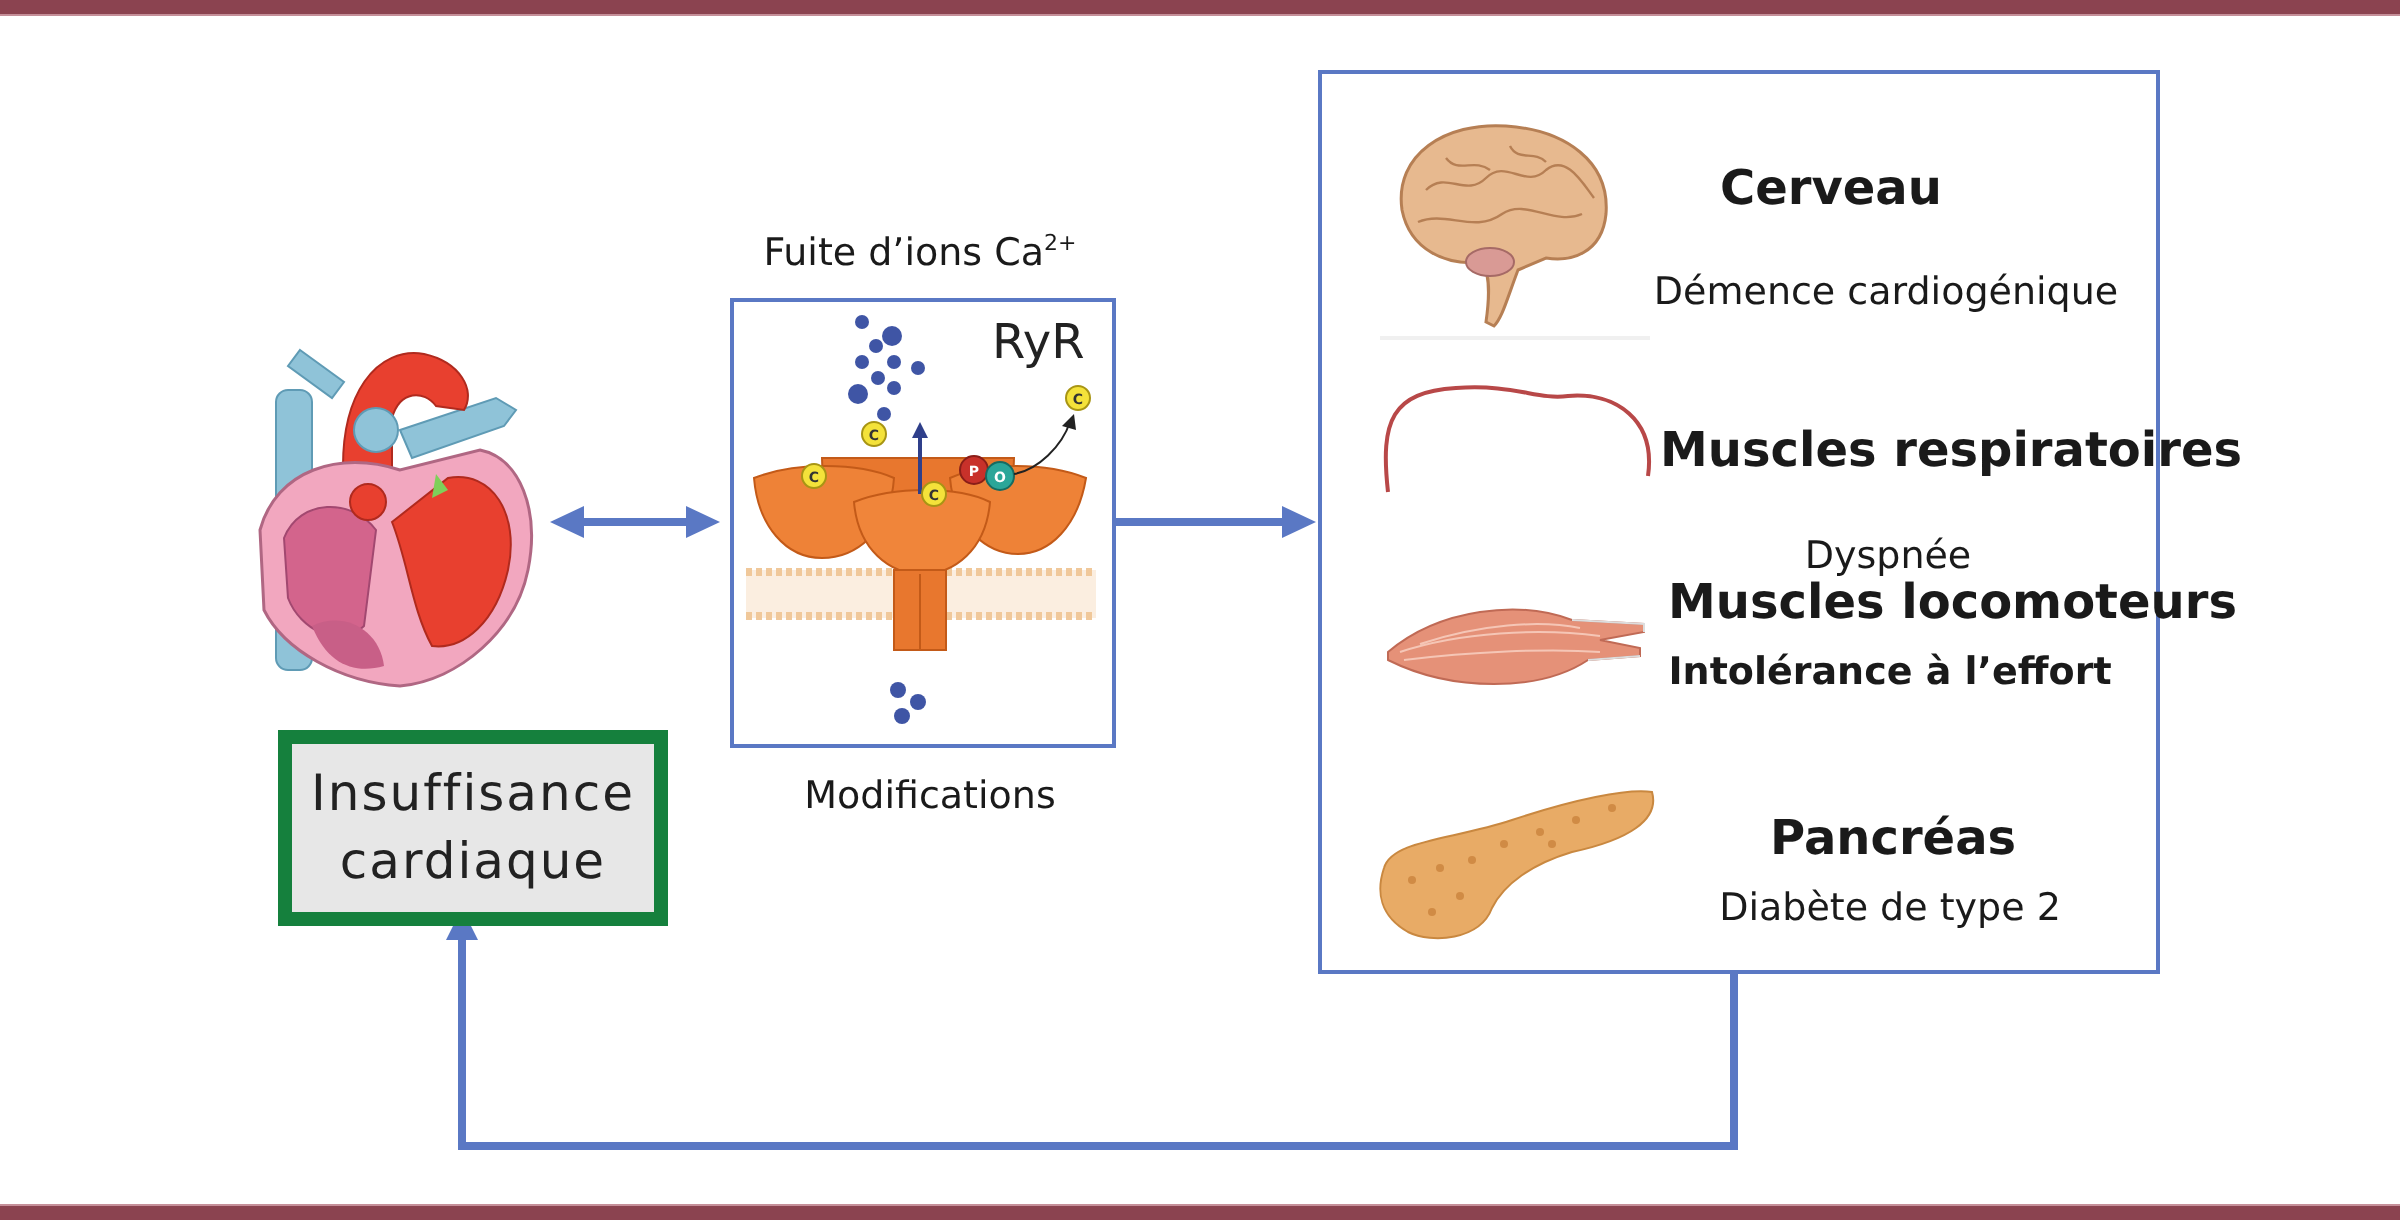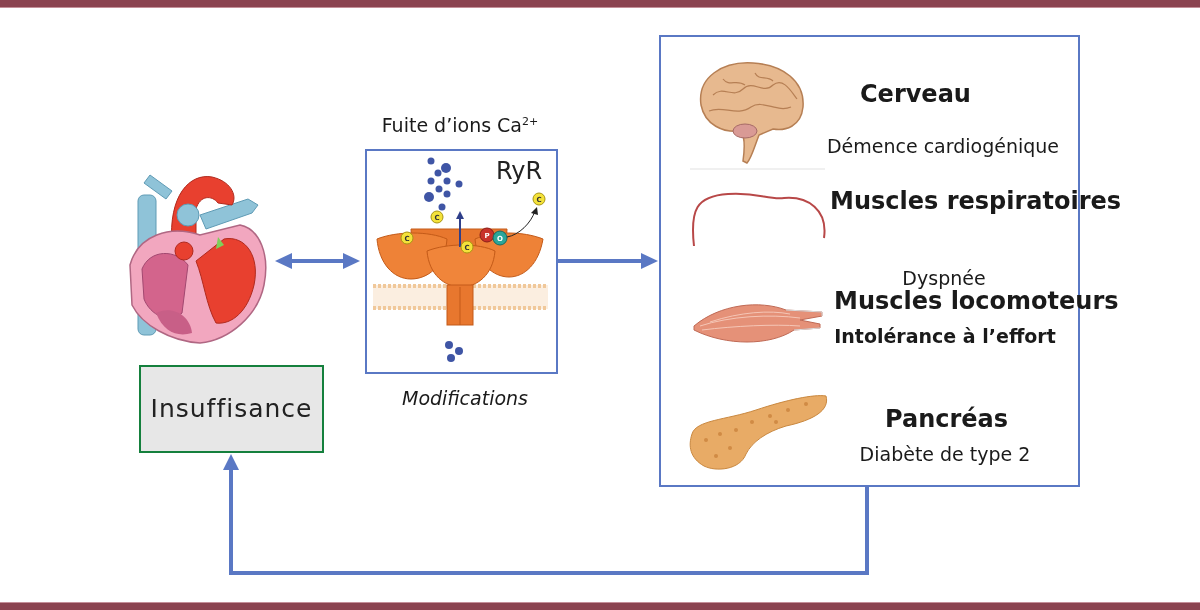--- a/index.html
+++ b/index.html
@@ -6,21 +6,21 @@
   body { width:1200px; height:610px; position:relative; background:#ffffff; overflow:hidden;
          font-family:"DejaVu Sans", sans-serif; color:#1a1a1a; }
   .bar-top { position:absolute; left:0; top:0; width:1200px; height:7px; background:#8b4350; border-bottom:1px solid #c58f99; }
   .bar-bottom { position:absolute; left:0; top:602px; width:1200px; height:8px; background:#8b4350; border-top:1px solid #c58f99; }
   .abs { position:absolute; }
   svg.layer { position:absolute; left:0; top:0; }
   .label { position:absolute; text-align:center; font-size:19px; line-height:24px; white-space:nowrap; }
   .bold { font-weight:bold; font-size:24px; }
   .ryr-box { position:absolute; left:365px; top:149px; width:189px; height:221px; border:2px solid #5a78c4; background:#fff; }
   .big-box { position:absolute; left:659px; top:35px; width:417px; height:448px; border:2px solid #5a78c4; background:#fff; }
-  .ic-box { position:absolute; left:139px; top:365px; width:181px; height:84px; border:2px solid #15803d; background:#e7e7e7;
+  .ic-box { position:absolute; left:139px; top:365px; width:181px; height:84px; border:7px solid #15803d; background:#e7e7e7;
             display:flex; flex-direction:column; justify-content:center; align-items:center; font-size:25px; line-height:34px; letter-spacing:1px; color:#222; }
   .ryr-label { position:absolute; left:496px; top:157px; font-size:24px; color:#222; }
   sup { font-size:11px; }
 </style>
 </head>
 <body>
 
 <div class="bar-top"></div>
 
 <svg class="layer" width="1200" height="610">
@@ -60,20 +60,21 @@
   <path d="M22,104 C30,84 56,84 68,100 L62,148 C50,160 30,150 24,134 z" fill="#d3648c" stroke="#a24870"></path>
   <path d="M36,148 C52,140 70,150 72,168 C58,172 44,168 36,148 z" fill="#c85f87"></path>
   <path d="M76,96 L104,74 C126,70 140,92 134,120 C128,146 112,160 96,158 C86,140 84,116 76,96 z" fill="#e8402f" stroke="#b02a1e"></path>
   <circle cx="68" cy="50" r="11" fill="#8fc3d8" stroke="#5f9bb5"></circle>
   <circle cx="64" cy="86" r="9" fill="#e8402f" stroke="#b02a1e"></circle>
   <path d="M98,72 L104,80 L96,84 z" fill="#7ed05a"></path>
 </svg>
 
 <div class="ic-box">
   <span>Insuffisance</span>
+  <span>cardiaque</span>
 </div>
 
 <div class="label" style="left:375px;top:110px;width:170px;font-size:19px;">
   <span>Fuite d’ions Ca</span><sup>2+</sup>
 </div>
 
 <div class="ryr-box"></div>
 <div class="ryr-label">RyR</div>
 
 <svg class="abs" style="left:367px;top:151px;" width="187" height="219" viewBox="0 0 187 219">
@@ -126,39 +127,39 @@
     <text x="172" y="51" fill="#333">C</text>
   </g>
 
   <g fill="#3f55a5">
     <circle cx="82" cy="194" r="4"></circle>
       <circle cx="92" cy="200" r="4"></circle>
       <circle cx="84" cy="207" r="4"></circle>
   </g>
 </svg>
 
-<div class="label" style="left:340px;top:386px;width:250px;font-size:19px;line-height:25px;font-style:italic;">
+<div class="label" style="left:340px;top:386px;width:250px;font-size:19px;line-height:25px;">
   <div>Modifications</div>
 </div>
 
 <div class="big-box"></div>
 
 <svg class="abs" style="left:693px;top:55px;" width="120" height="110" viewBox="0 0 120 110">
   <path d="M8,50 C4,22 30,6 60,8 C90,10 112,26 110,52 C108,72 92,76 80,74 L66,80 C60,96 58,104 54,108 L50,106 C52,92 52,82 48,76 C30,78 12,70 8,50 z" fill="#e7b98f" stroke="#b67f54" stroke-width="1.5"></path>
   <path d="M20,40 C30,30 40,44 50,34 C60,24 70,40 80,30 C90,22 98,36 104,44 M16,56 C30,50 44,62 58,52 C70,44 84,58 98,52 M30,24 C36,32 44,24 52,30 M62,18 C66,26 74,20 80,26" fill="none" stroke="#b67f54" stroke-width="1.2"></path>
   <ellipse cx="52" cy="76" rx="12" ry="7" fill="#d99a95" stroke="#a66a66"></ellipse>
 </svg>
 <div class="abs" style="left:690px;top:168px;width:135px;height:2px;background:#f0f0f0;"></div>
 <div class="label bold" style="left:860px;top:82px;width:110px;">Cerveau</div>
 <div class="label" style="left:812px;top:118px;width:262px;margin-top:16px;">Démence cardiogénique</div>
 
 <svg class="abs" style="left:688px;top:190px;" width="140" height="60" viewBox="0 0 140 60">
   <path d="M6,56 C2,20 8,6 40,4 C70,2 80,10 96,8 C120,6 140,20 136,48" fill="none" stroke="#b84848" stroke-width="2"></path>
 </svg>
-<div class="label bold" style="left:830px;top:189px;width:228px;text-align:center;">Muscles respiratoires</div>
+<div class="label bold" style="left:830px;top:213px;width:228px;text-align:center;">Muscles respiratoires</div>
 <div class="label" style="left:880px;top:241px;width:128px;margin-top:25px;">Dyspnée</div>
 
 <svg class="abs" style="left:690px;top:290px;" width="140" height="70" viewBox="0 0 140 70">
   <path d="M4,36 C30,14 70,10 96,20 L132,22 L132,26 L110,30 L130,34 L130,38 L104,40 C80,56 36,56 4,40 z" fill="#e59178" stroke="#c06a55" stroke-width="1"></path>
   <path d="M10,36 C40,26 80,24 110,28 M12,40 C44,36 84,34 110,36 M20,32 C50,22 80,20 100,24" fill="none" stroke="#f5c6b6" stroke-width="1"></path>
   <path d="M96,20 L132,22 L132,26 M104,40 L130,38" fill="none" stroke="#ddd" stroke-width="1"></path>
 </svg>
 <div class="label bold" style="left:834px;top:289px;width:222px;">Muscles locomoteurs</div>
 <div class="label" style="left:830px;top:324px;width:230px;font-weight:bold;">Intolérance à l’effort</div>
 

